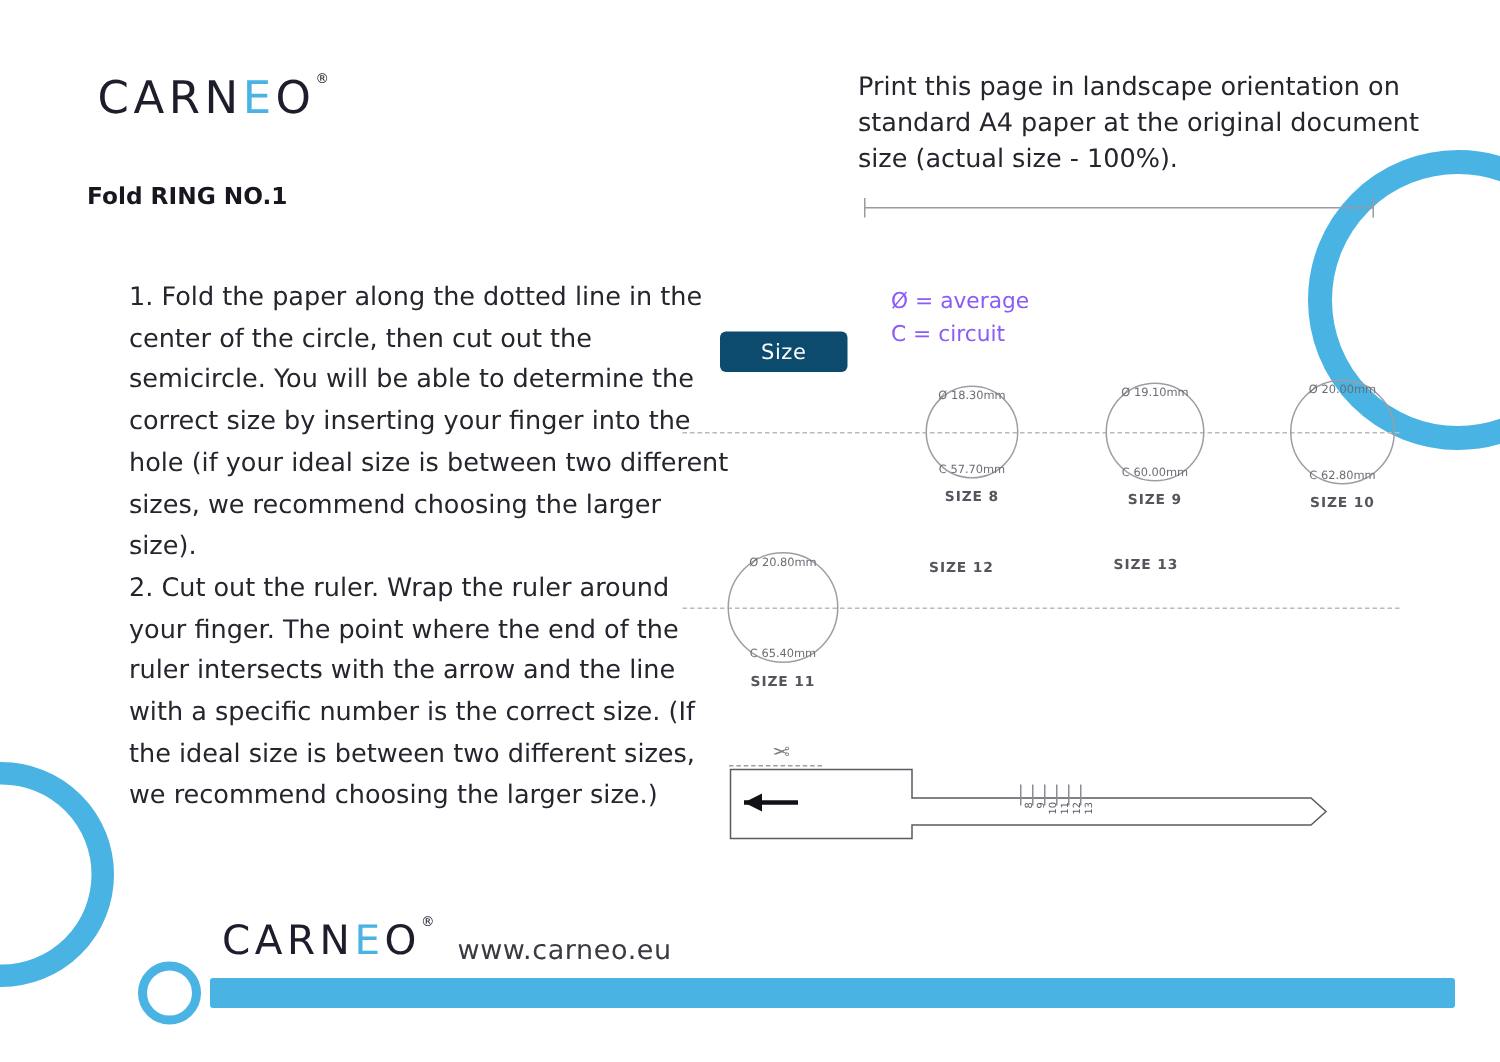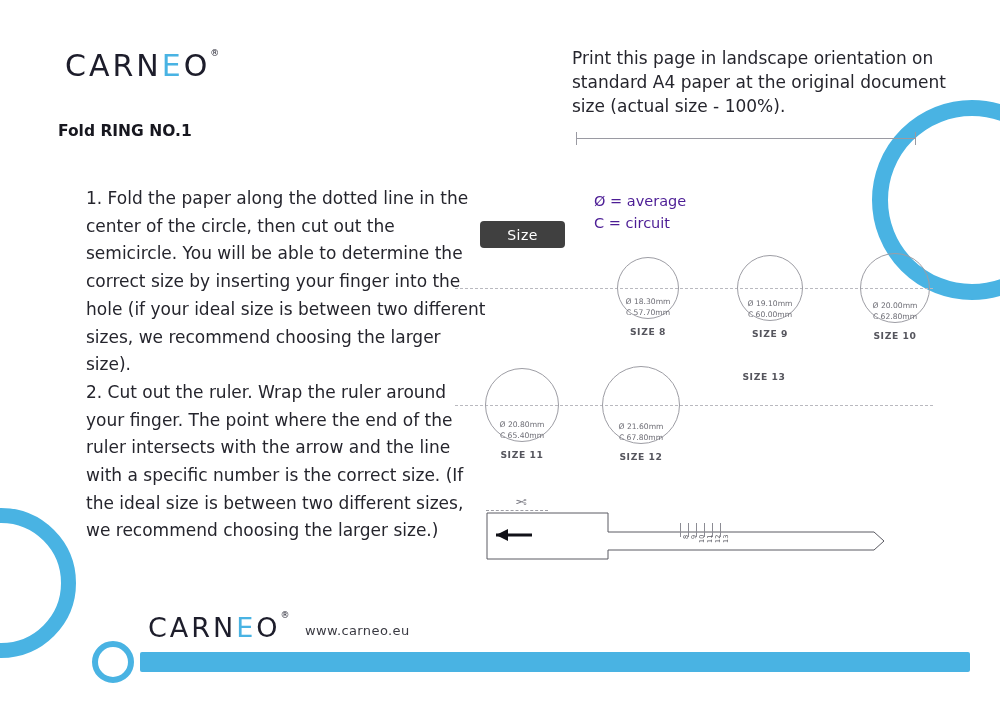--- a/index.html
+++ b/index.html
@@ -155,32 +155,32 @@
   }
   #ref-line .cap.l { left: 0; }
   #ref-line .cap.r { right: 0; }
 
   
   #legend {
     position: absolute;
     left: 594px;
     top: 190px;
     font-size: 14.5px;
-    color: #4c1d95;
+    color: #8b5cf6;
     line-height: 1.55;
   }
 
   
   #size-pill {
     position: absolute;
     left: 480px;
     top: 221px;
     width: 85px;
     height: 27px;
-    background: #404040;
+    background: #0c4a6e;
     border-radius: 4px;
     color: #ffffff;
     font-size: 14px;
     display: flex;
     align-items: center;
     justify-content: center;
     letter-spacing: .4px;
   }
 
   
@@ -207,21 +207,21 @@
   }
   .ring-circle {
     position: relative;
     border: 1px solid #9d9da4;
     border-radius: 50%;
     box-sizing: border-box;
     margin: 0 auto;
     display: flex;
     flex-direction: column;
     align-items: center;
-    justify-content: flex-end;
+    justify-content: space-between;
   }
   .ring-circle span {
     display: block;
     font-size: 7.6px;
     color: #6d6d75;
     line-height: 1.45;
     white-space: nowrap;
   }
   .ring-label {
     margin-top: 7px;
@@ -288,21 +288,21 @@
     width: 1px;
     height: 14px;
     background: #8c8c94;
   }
 
   
   #site-url {
     position: absolute;
     left: 305px;
     top: 623px;
-    font-size: 13px;
+    font-size: 18px;
     color: #3a3a42;
     letter-spacing: .4px;
   }
 </style>
 </head>
 <body>
 
 <div id="page">
 
   <div class="ring-deco" id="ring-top-right"></div>
@@ -368,24 +368,20 @@
 
     <div class="ring-item" style="left:20px; top:130px; width:94px;">
       <div class="ring-circle" style="width:74px;height:74px;">
         <span>Ø 20.80mm</span>
         <span>C 65.40mm</span>
       </div>
       <div class="ring-label">SIZE 11</div>
     </div>
 
     <div class="ring-item" style="left:137px; top:128px; width:98px;">
-      <div class="ring-circle" style="width:78px;height:78px;">
-        <span>Ø 21.60mm</span>
-        <span>C 67.80mm</span>
-      </div>
       <div class="ring-label">SIZE 12</div>
     </div>
 
     <div class="ring-item" style="left:258px; top:126px; width:102px;">
       <div class="ring-label">SIZE 13</div>
     </div>
   </div>
 
   <div id="ruler-area">
     <div id="cut-dash"></div>

